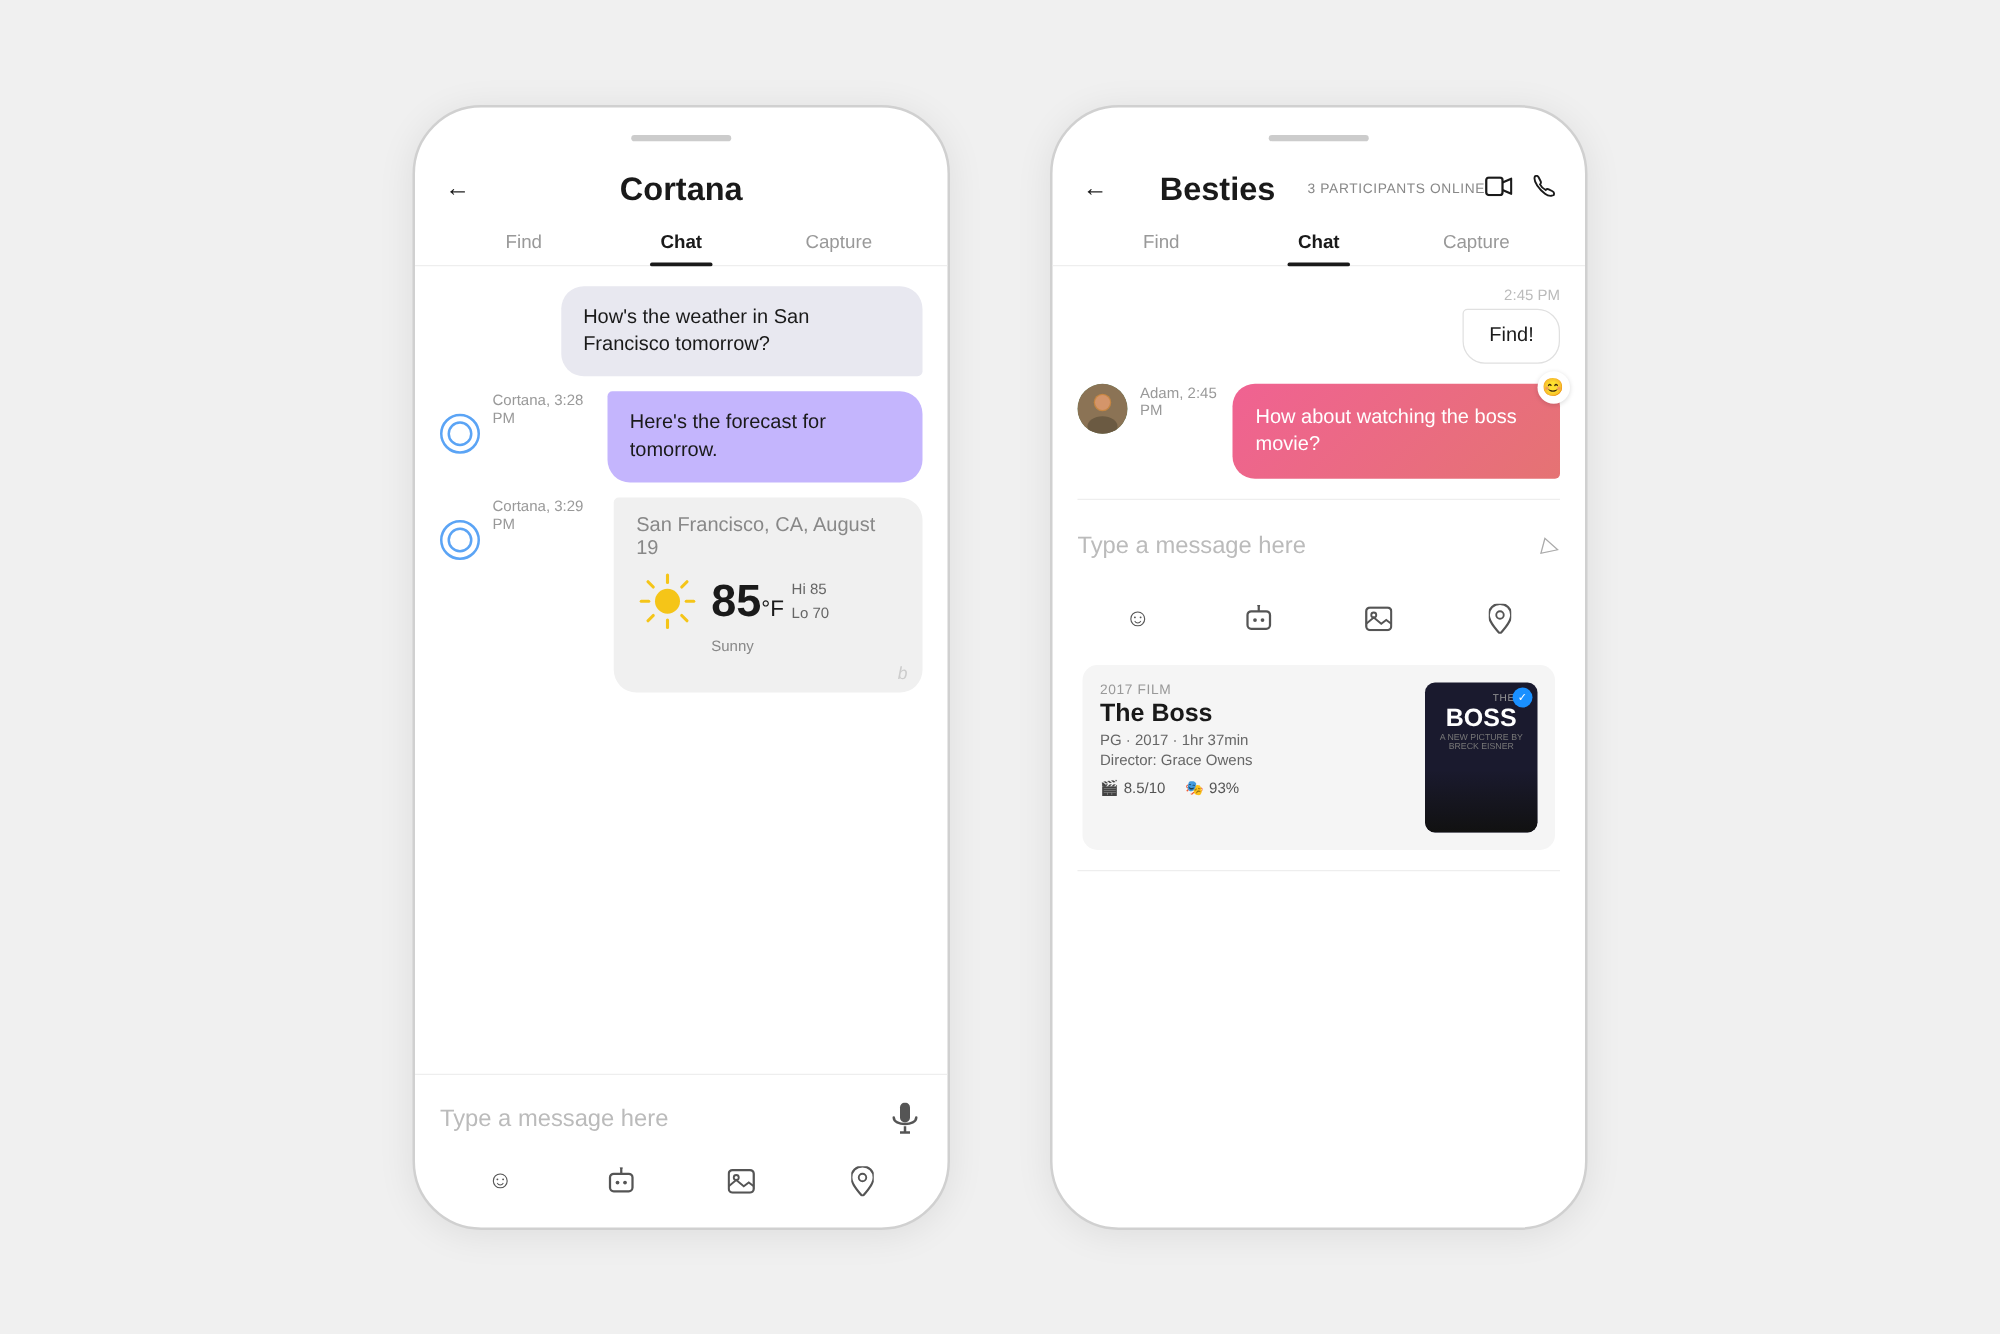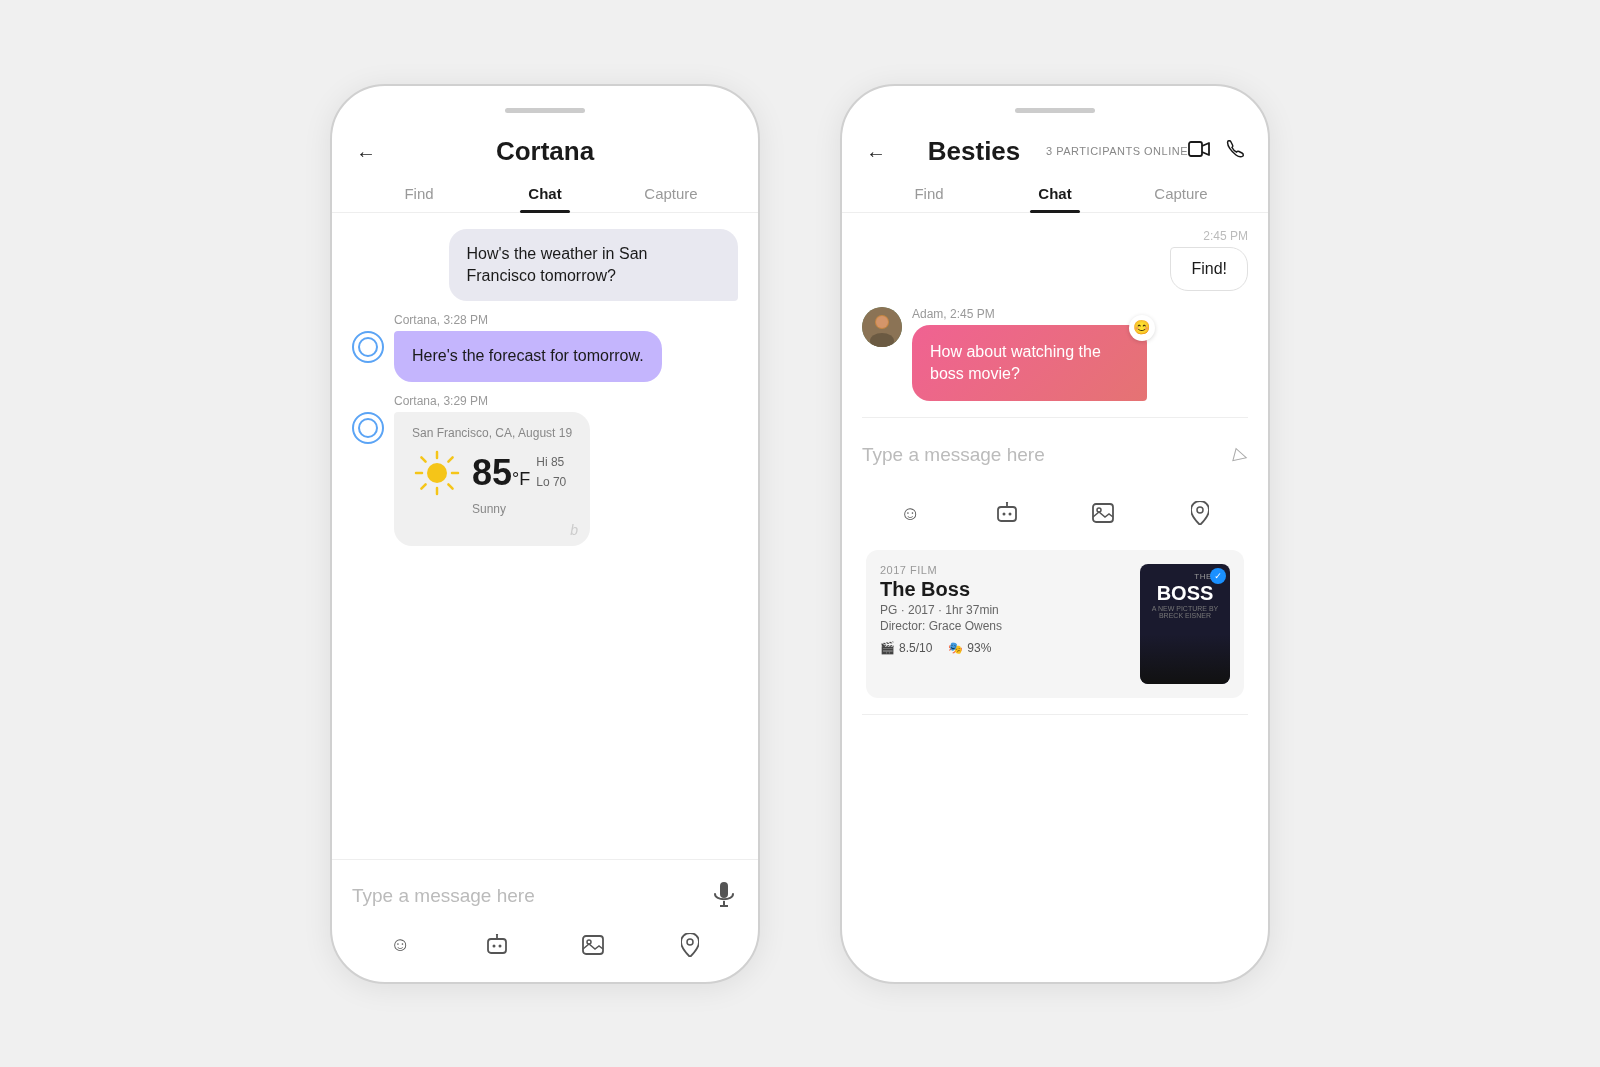--- a/index.html
+++ b/index.html
@@ -167,21 +167,21 @@
     }
     .cortana-circle {
       width: 20px;
       height: 20px;
       border-radius: 50%;
       border: 2px solid #5ba4f5;
       background: white;
     }
     .msg-left-content {
       display: flex;
-      flex-direction: column;
+      flex-direction: row;
       gap: 4px;
     }
     .msg-sender-time {
       font-size: 12px;
       color: #999;
     }
     .msg-bubble-left {
       background: #c4b5fd;
       border-radius: 4px 18px 18px 18px;
       padding: 14px 18px;
@@ -192,21 +192,21 @@
     }
     
     .weather-card {
       background: #f0f0f0;
       border-radius: 4px 18px 18px 18px;
       padding: 14px 18px 30px;
       max-width: 320px;
       position: relative;
     }
     .weather-location {
-      font-size: 12px;
+      font-size: 16px;
       color: #888;
       margin-bottom: 8px;
     }
     .weather-main {
       display: flex;
       align-items: center;
       gap: 10px;
     }
     .weather-temp {
       font-size: 36px;

